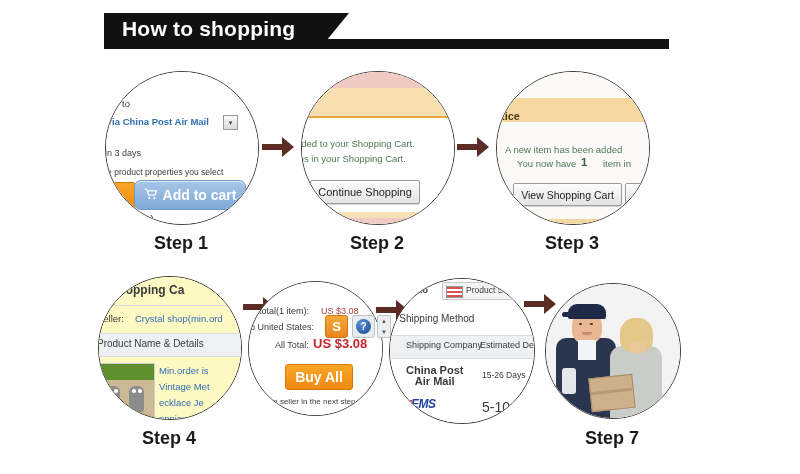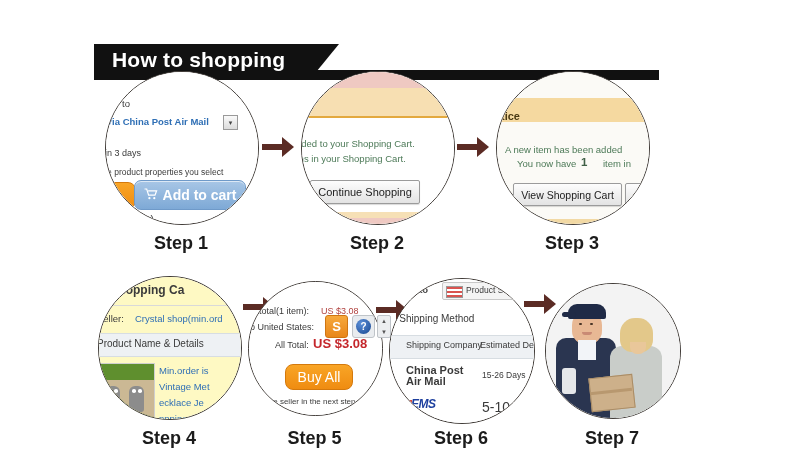--- a/index.html
+++ b/index.html
@@ -7,21 +7,21 @@
     width:800px;height:474px;
     background:#ffffff;
     font-family:"Liberation Sans", sans-serif;
     overflow:hidden;
     position:relative;
   }
   #page{position:relative;width:800px;height:474px;background:#fff;}
 
   
   .banner{
-    position:absolute;left:94px;top:13px;width:565px;height:36px;margin-top:31px;
+    position:absolute;left:104px;top:13px;width:565px;height:36px;
   }
   .banner-black{
     position:absolute;left:0;top:0;height:36px;width:245px;background:#111111;
     clip-path:polygon(0 0, 100% 0, 88% 100%, 0 100%);
   }
   .banner-title{
     position:absolute;left:18px;top:4px;
     color:#ffffff;font-size:21px;font-weight:bold;letter-spacing:.2px;
     font-family:"Liberation Sans", sans-serif;white-space:nowrap;
   }
@@ -49,44 +49,44 @@
     position:absolute;left:20px;top:0;width:0;height:0;
     border-top:10px solid transparent;border-bottom:10px solid transparent;
     border-left:12px solid #5b2b24;
   }
 
   
   .band{position:absolute;left:0;width:100%;}
   .txt{position:absolute;white-space:nowrap;font-family:"Liberation Sans", sans-serif;}
   .greenish{color:#4d7a58;}
   .bluetxt{color:#2f6fb5;}
-  .darktxt{color:#3a3a3a;}
+  .darktxt{color:#3a3a3a;text-align:center;}
 
   .btn-gray{
     position:absolute;background:linear-gradient(#fdfdfd,#e3e3e3);
     border:1px solid #9b9b9b;border-radius:2px;
     color:#222;font-size:10.5px;text-align:center;
     font-family:"Liberation Sans", sans-serif;white-space:nowrap;
     display:flex;align-items:center;justify-content:center;
     box-shadow:0 1px 1px rgba(0,0,0,.15);
   }
   .btn-blue{
     position:absolute;border-radius:7px;
     background:linear-gradient(#a8c6e6,#7ea9d6);
     border:1px solid #6f9ac9;
     color:#ffffff;font-weight:bold;font-size:14px;
     display:flex;align-items:center;justify-content:center;gap:5px;
     box-shadow:inset 0 1px 0 rgba(255,255,255,.6);
     font-family:"Liberation Sans", sans-serif;white-space:nowrap;
   }
   .btn-orange{
-    position:absolute;border-radius:8px;
+    position:absolute;border-radius:3px;
     background:linear-gradient(#f9a526,#ef8c11);
     border:1px solid #d4790c;
-    color:#ffffff;font-weight:normal;
+    color:#ffffff;font-weight:bold;
     display:flex;align-items:center;justify-content:center;
     font-family:"Liberation Sans", sans-serif;white-space:nowrap;
   }
   .select-box{
     position:absolute;width:13px;height:13px;background:linear-gradient(#fafafa,#dcdcdc);
     border:1px solid #9a9a9a;display:flex;align-items:center;justify-content:center;
     font-size:7px;color:#444;
   }
   .rowhdr{position:absolute;background:#eef1f4;border-top:1px solid #d7dde2;border-bottom:1px solid #d7dde2;}
   .thumb{position:absolute;border:1px solid #cfcfcf;overflow:hidden;background:#4e7a2a;}
@@ -236,21 +236,20 @@
   <div style="position:absolute;left:325px;top:315px;width:64px;height:22px;">
     <div style="position:absolute;left:0;top:0;width:21px;height:21px;background:linear-gradient(#f7a93c,#e8861a);border:1px solid #cf7512;border-radius:3px;display:flex;align-items:center;justify-content:center;color:#fff;font-weight:bold;font-size:13px;">S</div>
     <div style="position:absolute;left:27px;top:0;width:21px;height:21px;background:#e9ecef;border:1px solid #bfc4c9;border-radius:3px;display:flex;align-items:center;justify-content:center;">
       <div style="width:15px;height:15px;border-radius:50%;background:radial-gradient(circle at 35% 30%,#5b8fd8,#18468f);color:#fff;font-size:10px;font-weight:bold;display:flex;align-items:center;justify-content:center;">?</div>
     </div>
     <div style="position:absolute;left:52px;top:0;width:12px;height:21px;background:#eceef0;border:1px solid #bfc4c9;border-radius:2px;display:flex;flex-direction:column;align-items:center;justify-content:space-around;font-size:6px;color:#555;">
         <span>▲</span>
         <span>▼</span>
       </div>
   </div>
-  <div class="step-label" style="left:248px;top:428px;width:133px;">Step 5</div>
 
   <div class="arrow" style="left:376px;top:300px;width:34px;">
     <div class="shaft"></div>
       <div class="head"></div>
   </div>
 
   <div class="circle" style="left:389px;top:278px;width:144px;height:144px;">
     <div class="shot" style="background:#ffffff;">
       <div class="txt darktxt" style="left:8px;top:6px;font-size:9px;font-weight:bold;">m(s) to</div>
       <div style="position:absolute;left:52px;top:3px;width:82px;height:16px;background:#f4f4f4;border:1px solid #c8c8c8;border-radius:2px;">
@@ -269,21 +268,20 @@
 Air Mail</div>
       <div class="txt darktxt" style="left:92px;top:91px;font-size:8.5px;">15-26 Days</div>
 
       <div style="position:absolute;left:14px;top:118px;display:flex;align-items:center;">
         <div style="width:0;height:0;border-top:9px solid #d94f3d;border-left:8px solid transparent;"></div>
         <span style="font-size:12px;font-weight:bold;font-style:italic;color:#1d3f9e;letter-spacing:-.5px;margin-left:-1px;">EMS</span>
       </div>
       <div class="txt darktxt" style="left:92px;top:120px;font-size:14px;">5-10 Days</div>
     </div>
   </div>
-  <div class="step-label" style="left:389px;top:428px;width:144px;">Step 6</div>
 
   <div class="arrow" style="left:524px;top:294px;width:34px;">
     <div class="shaft"></div>
       <div class="head"></div>
   </div>
 
   <div class="circle" style="left:545px;top:283px;width:134px;height:134px;">
     <div class="shot" style="background:#f3f3f3;">
 
       <div class="ph" style="left:10px;top:54px;width:60px;height:80px;background:#2a3550;border-radius:10px 10px 0 0;"></div>

